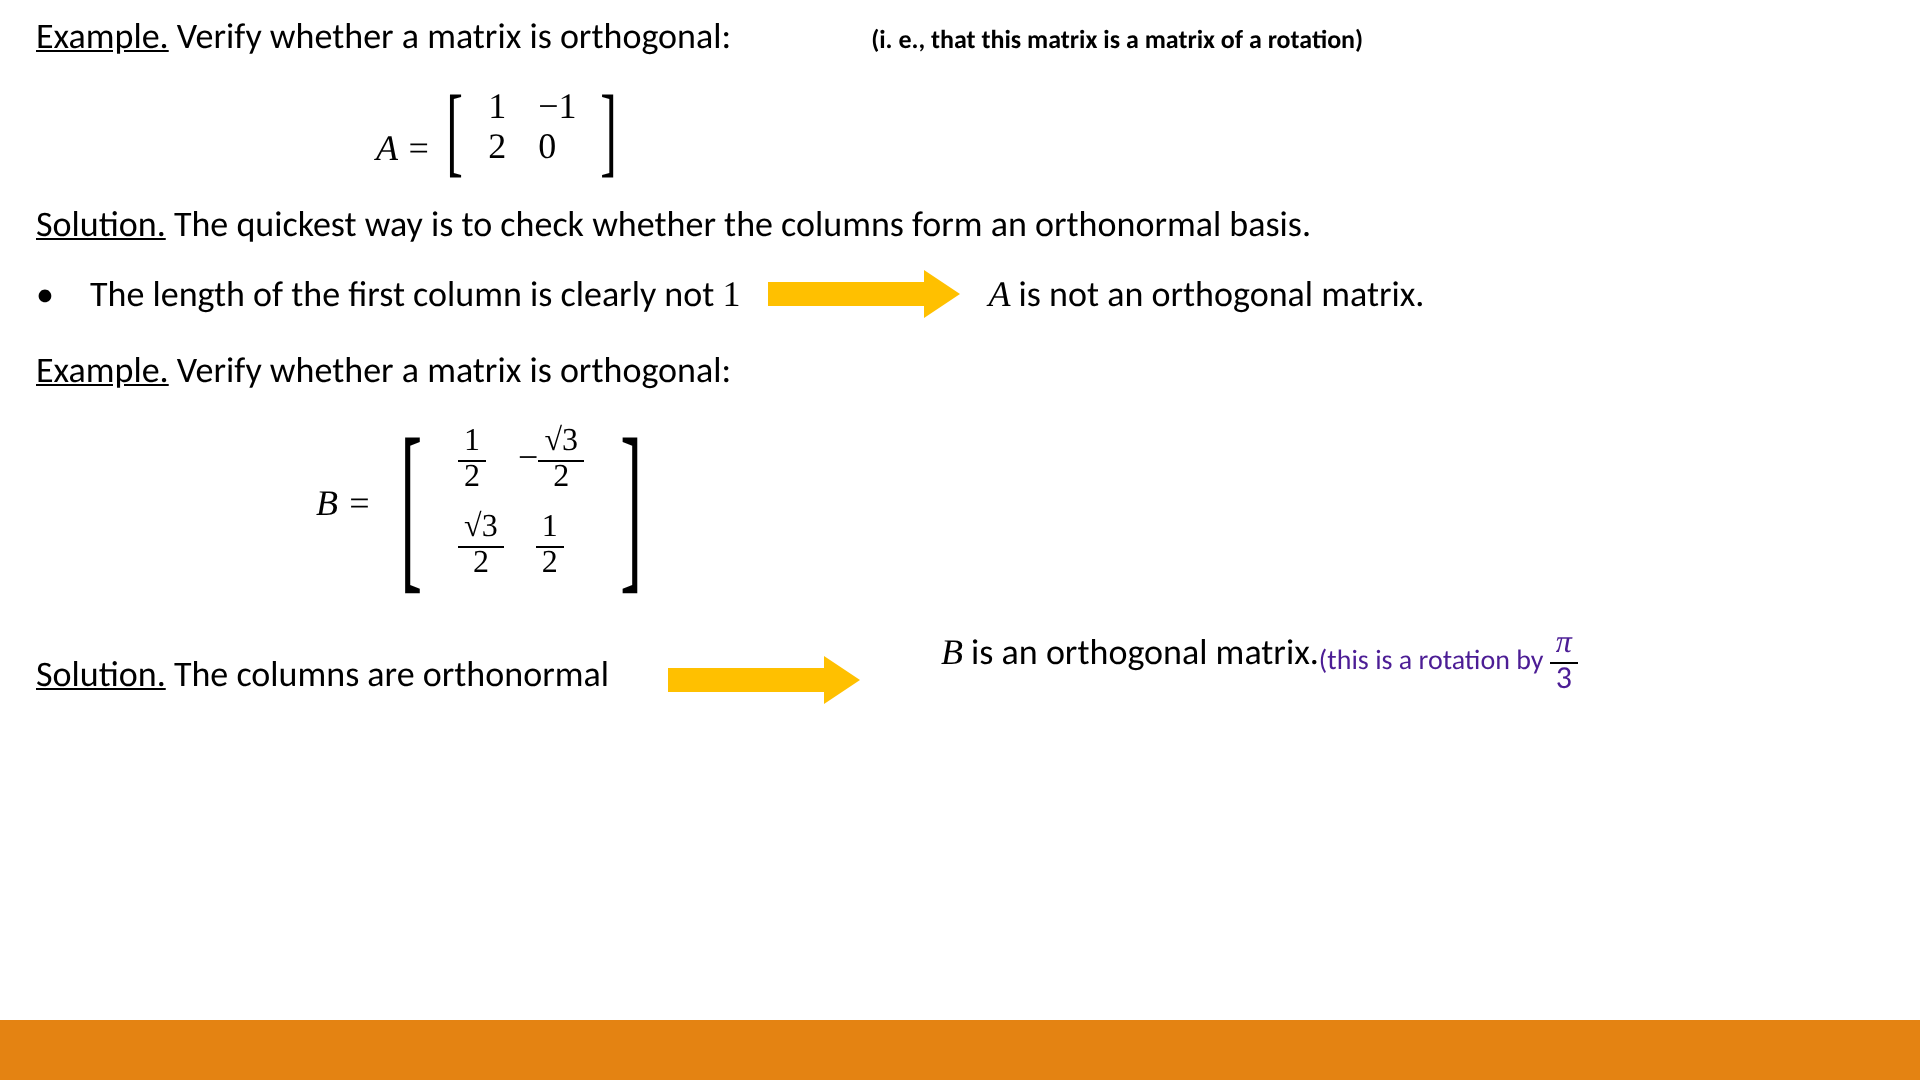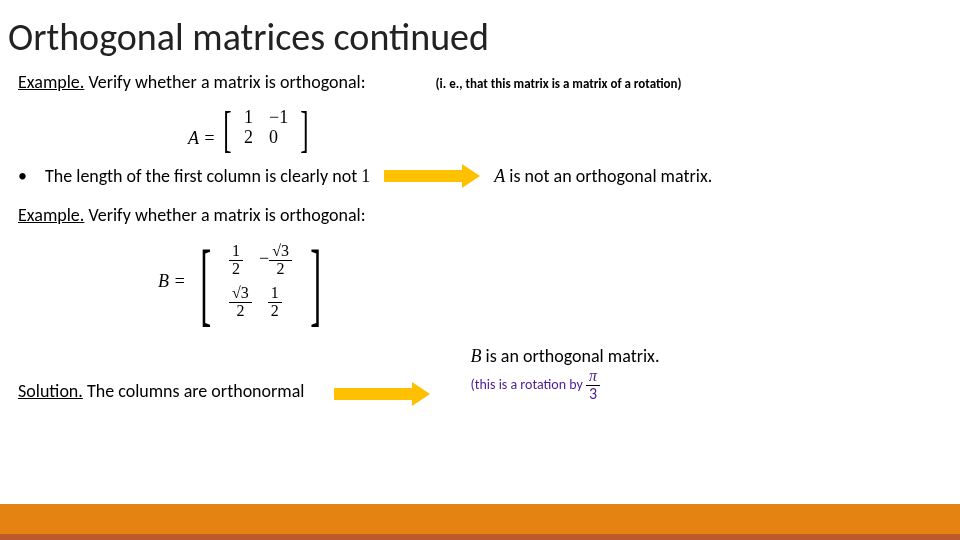--- a/index.html
+++ b/index.html
@@ -32,21 +32,20 @@
   .pi{font-family:"Cambria Math","Times New Roman",serif;font-style:italic}
   .note{font-size:14px;color:#4c1d95}
   .mt6{margin-top:6px}
   .mt10{margin-top:10px}
   .mt14{margin-top:14px}
 </style>
 </head>
 <body>
 <div class="slide">
 
-  <div class="title">Orthogonal matrices continued</div>
 
   <div class="body">
     <div class="row mt6">
       <div>
         <span class="u">Example.</span><span> Verify whether a matrix is orthogonal:</span>
       </div>
       <div class="small" style="margin-left:70px">(i. e., that this matrix is a matrix of a rotation)</div>
     </div>
 
     <div style="padding-left:170px" class="mt6">
@@ -60,20 +59,23 @@
           </span>
           <span class="mrow">
             <span class="mcell">2</span>
             <span class="mcell">0</span>
           </span>
         </span>
         <span class="bracket br-a">]</span>
       </span>
     </div>
 
+    <div class="mt10">
+      <span class="u">Solution.</span><span> The quickest way is to check whether the columns form an orthonormal basis.</span>
+    </div>
 
     <div class="row mt10" style="align-items:center">
       <span class="bullet">•</span>
       <span style="margin-left:19px"><span>The length of the first column is clearly not </span><span class="math upright">1</span></span>
       <span class="arrow">
           <span class="shaft"></span>
           <span class="head"></span>
         </span>
       <span><span class="math">A</span><span> is not an orthogonal matrix.</span></span>
     </div>
@@ -113,21 +115,21 @@
     </div>
 
     <div class="row mt14" style="align-items:flex-end">
       <span>
         <span class="u">Solution.</span><span> The columns are orthonormal</span>
       </span>
       <span class="arrow" style="margin-left:30px;margin-right:40px">
           <span class="shaft"></span>
           <span class="head"></span>
         </span>
-      <span style="display:inline-flex;flex-direction:column">
+      <span style="display:inline-flex;flex-direction:row">
         <span><span class="math">B</span><span> is an orthogonal matrix.</span></span>
         <span class="note">
           <span>(this is a rotation by </span><span class="frac" style="vertical-align:middle">
               <span class="pi">π</span>
               <span>3</span>
             </span>
         </span>
       </span>
     </div>
   </div>

